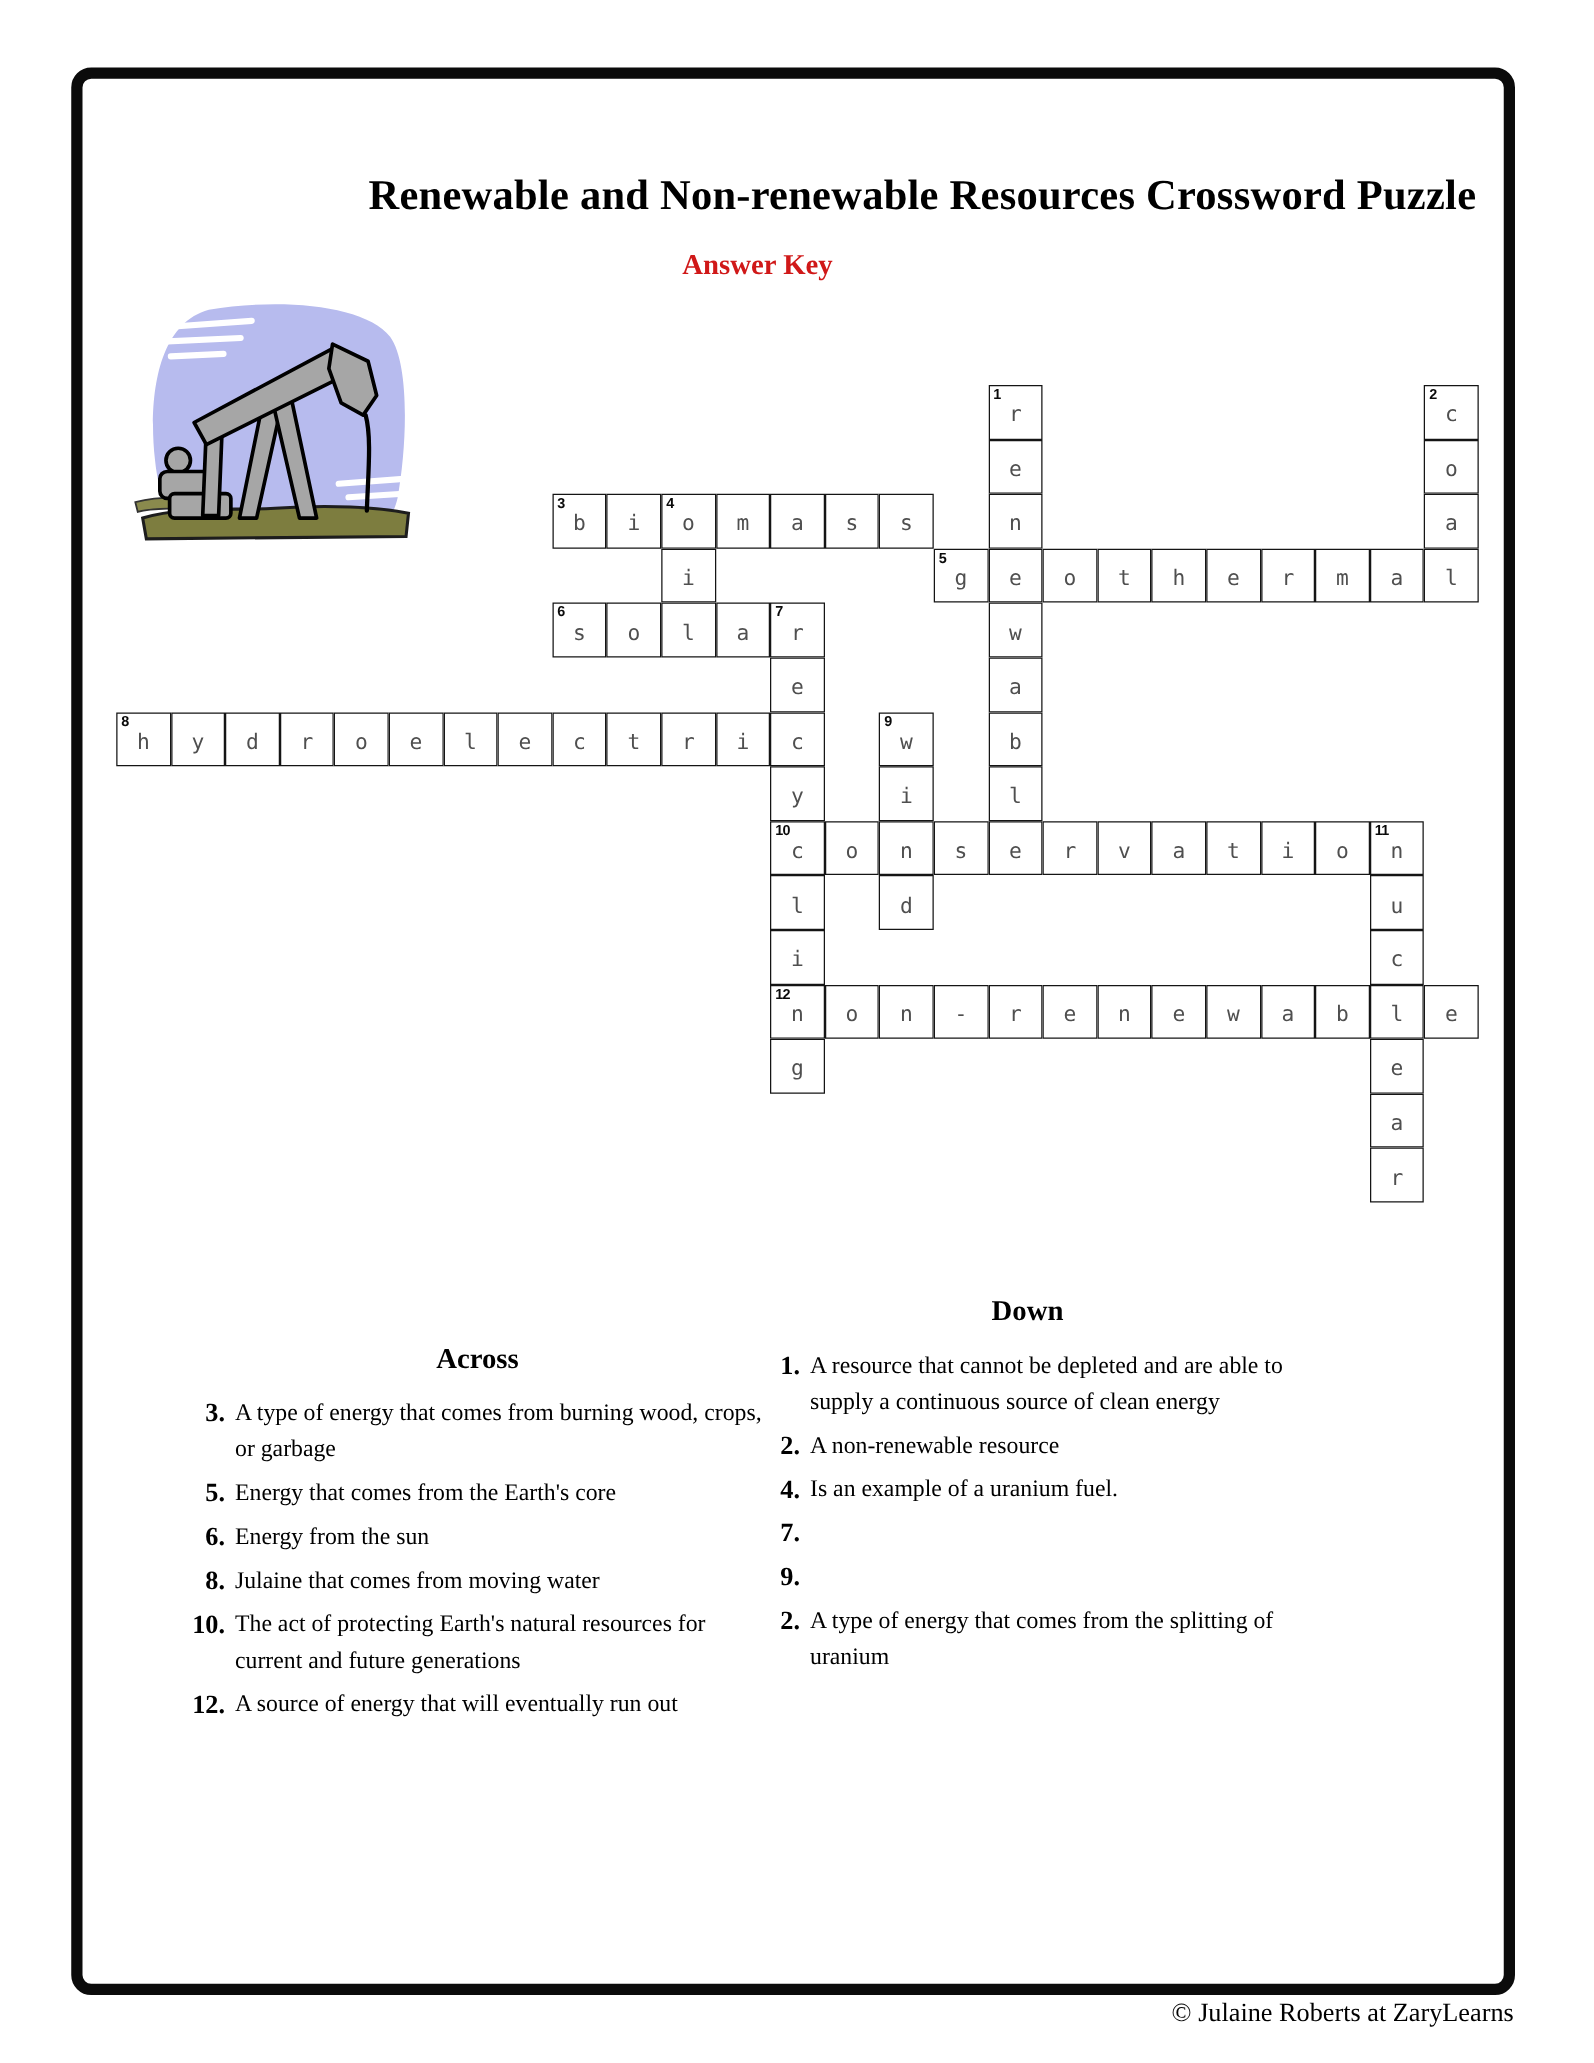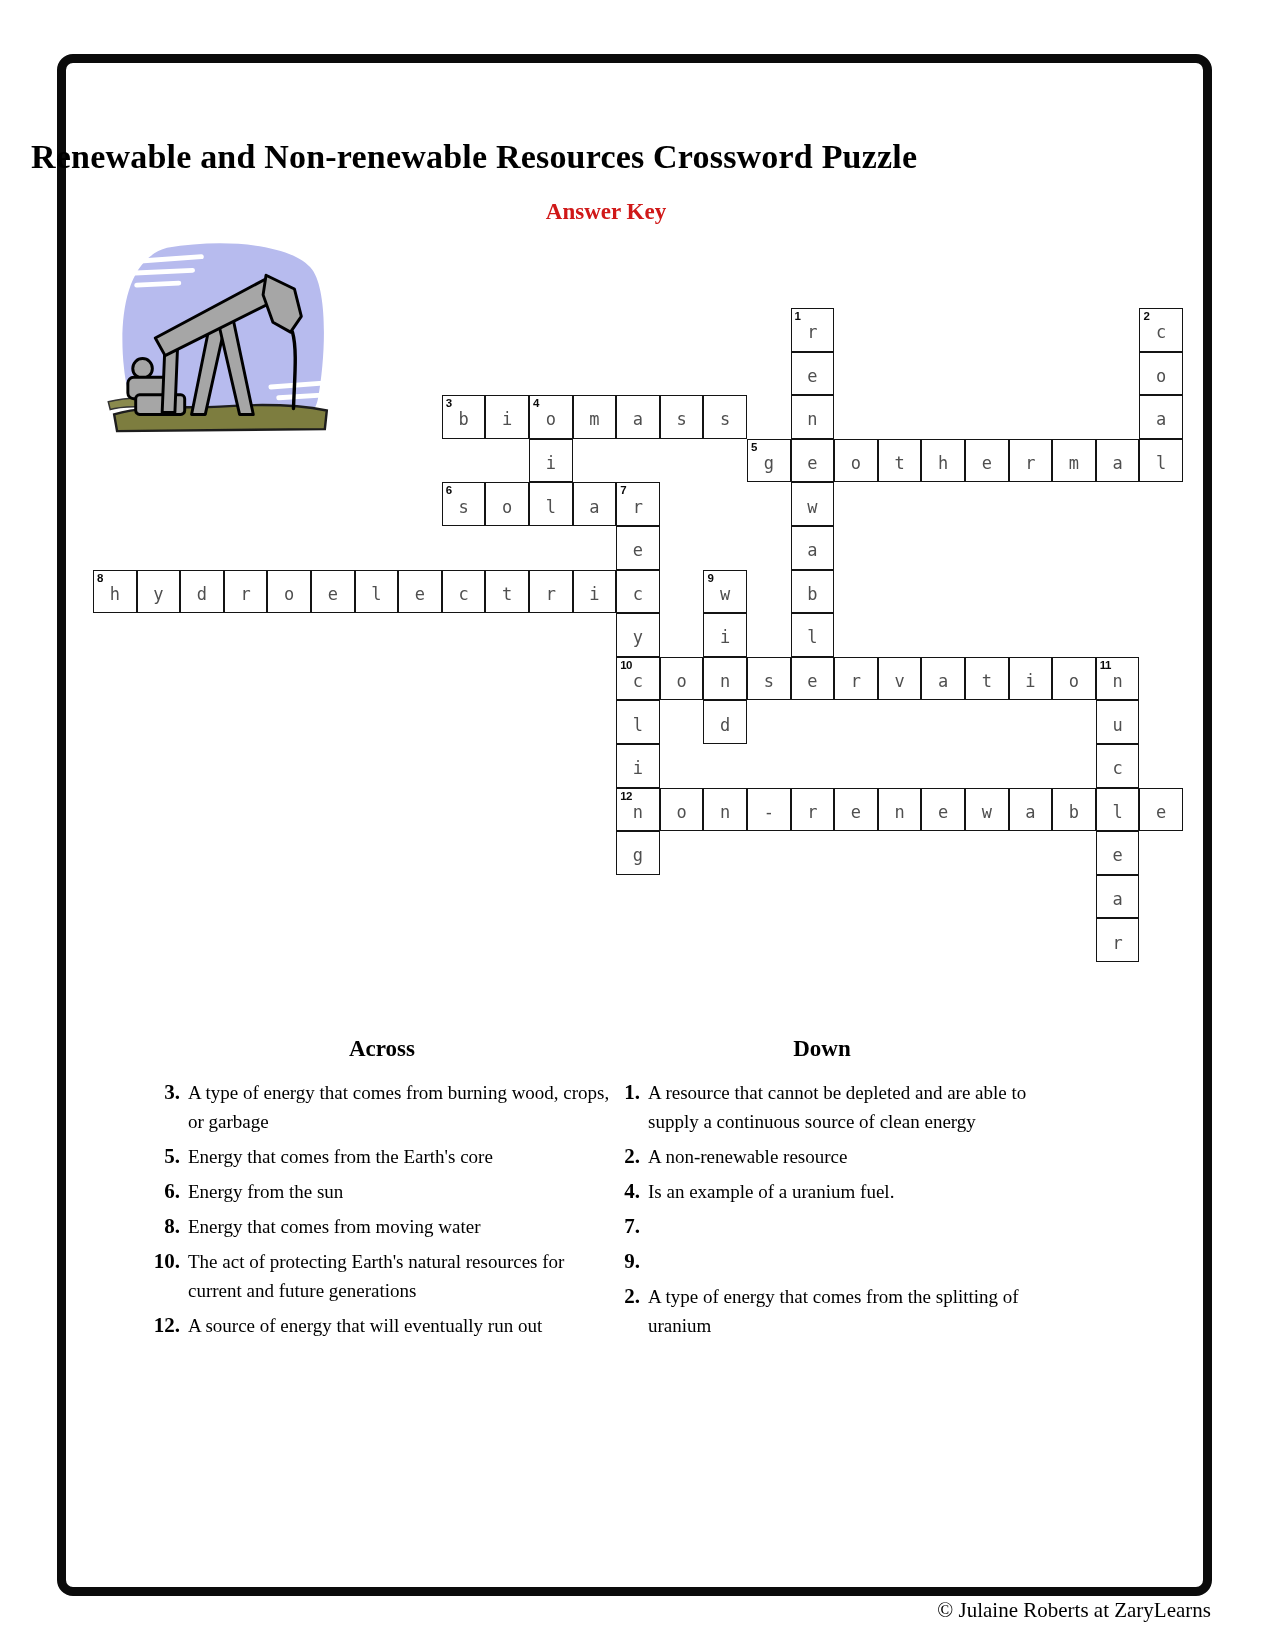--- a/index.html
+++ b/index.html
@@ -6,21 +6,21 @@
   .page{
     position:relative;width:1275px;height:1650px;background:#ffffff;overflow:hidden;
     font-family:"Liberation Serif",serif;color:#000;
   }
   .page-border{
     position:absolute;left:57px;top:54px;width:1155px;height:1542px;
     border:9px solid #0b0b0b;border-radius:16px;box-sizing:border-box;
   }
   .title{
     position:absolute;left:31px;top:138px;width:1150px;margin:0;
-    text-align:left;font-size:34px;font-weight:bold;letter-spacing:0.2px;
+    text-align:right;font-size:34px;font-weight:bold;letter-spacing:0.2px;
   }
   .subtitle{
     position:absolute;left:31px;top:199px;width:1150px;
     text-align:center;font-size:23px;font-weight:bold;
   }
   .clipart{position:absolute;left:105px;top:240px;width:228px;height:196px;}
   .grid{position:absolute;left:93px;top:308px;width:1091px;height:655px;}
   .cell{
     position:absolute;width:43.6px;height:43.6px;box-sizing:border-box;
     border:1px solid #141414;background:#fff;
@@ -28,21 +28,21 @@
   }
   .cell .letter{
     font-family:"DejaVu Sans Mono",monospace;font-size:17px;color:#4f4f4f;
     padding-top:5px;
   }
   .cell .num{
     position:absolute;top:1px;left:3px;
     font-family:"Liberation Sans",sans-serif;font-weight:bold;font-size:11.5px;
     color:#0a0a0a;letter-spacing:-0.5px;
   }
-  .clues-across{position:absolute;left:132px;top:1034px;width:500px;}
+  .clues-across{position:absolute;left:132px;top:1072px;width:500px;}
   .clues-down{position:absolute;left:592px;top:1034px;width:460px;}
   .clue-heading{
     text-align:center;font-size:23px;font-weight:bold;margin:0 0 14px 0;line-height:30px;
   }
   .clue-item{display:flex;margin-bottom:6px;}
   .clue-num{
     flex:0 0 48px;width:48px;text-align:right;
     font-weight:bold;font-size:21px;line-height:29px;
   }
   .clue-text{margin-left:8px;font-size:19px;line-height:29px;width:425px;}
@@ -363,21 +363,21 @@
         <div class="clue-item">
           <div class="clue-num">5.</div>
           <div class="clue-text">Energy that comes from the Earth's core</div>
         </div>
         <div class="clue-item">
           <div class="clue-num">6.</div>
           <div class="clue-text">Energy from the sun</div>
         </div>
         <div class="clue-item">
           <div class="clue-num">8.</div>
-          <div class="clue-text">Energy that comes from moving water</div>
+          <div class="clue-text">Julaine that comes from moving water</div>
         </div>
         <div class="clue-item">
           <div class="clue-num">10.</div>
           <div class="clue-text">The act of protecting Earth's natural resources for current and future generations</div>
         </div>
         <div class="clue-item">
           <div class="clue-num">12.</div>
           <div class="clue-text">A source of energy that will eventually run out</div>
         </div>
       </div>

